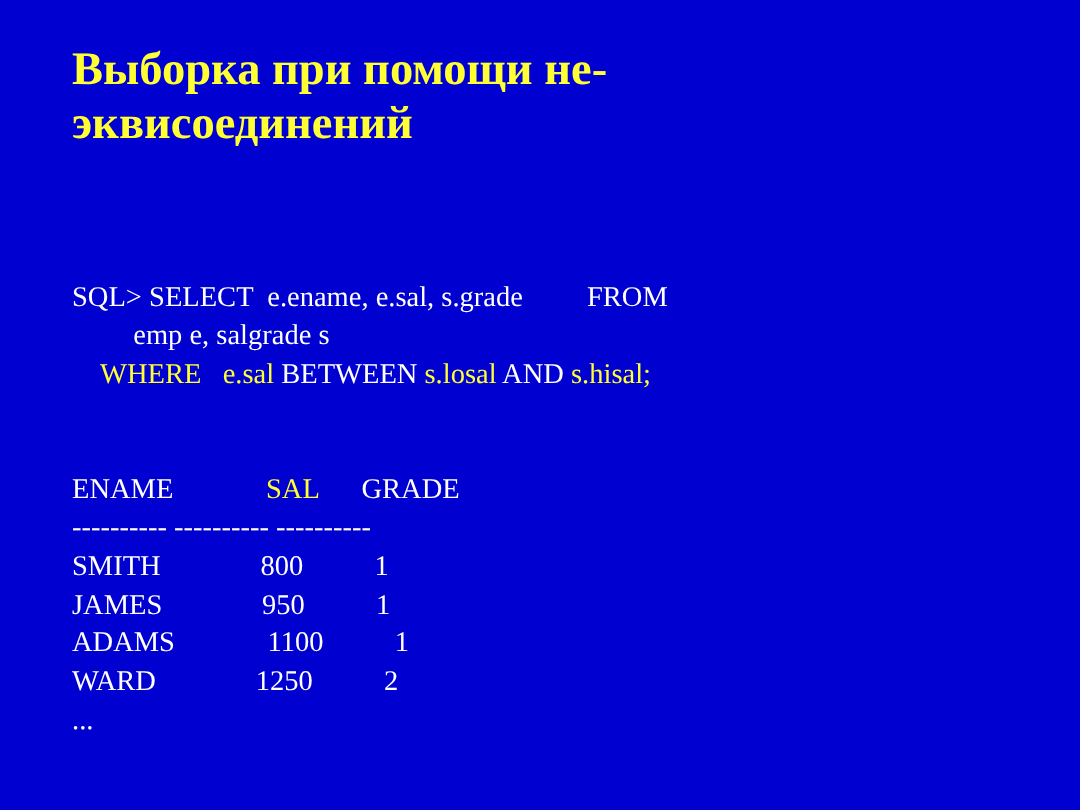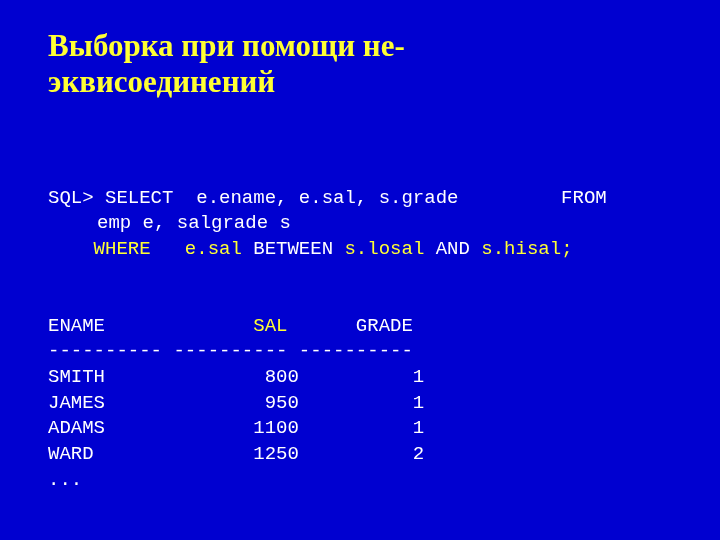--- a/index.html
+++ b/index.html
@@ -18,21 +18,21 @@
     box-sizing: border-box;
     padding: 28px 48px 0 48px;
   }
   .title {
     color: #ffff33;
     font-size: 31px;
     font-weight: bold;
     margin: 0 0 60px 0;
   }
   .code {
-    font-family: Liberation Mono, monospace;
+    font-family: Liberation Serif, serif;
     font-size: 19px;
     line-height: 1.35;
     white-space: pre;
     color: #ffffff;
   }
   .yellow { color: #ffff33; }
   .cont { padding-left: 4.3ch; }
 </style>
 </head>
 <body>

